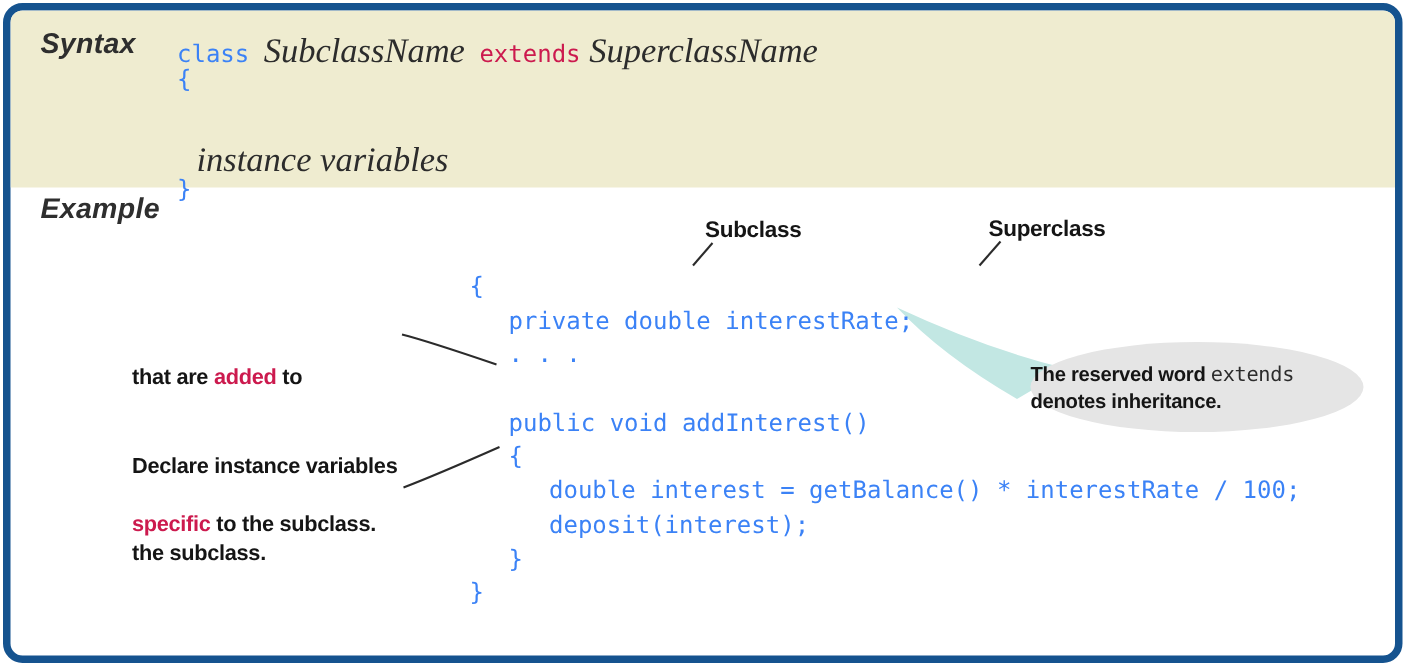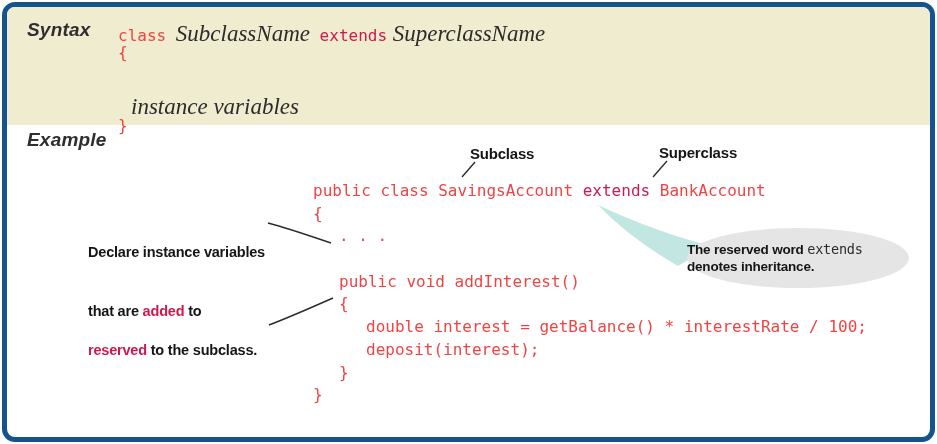--- a/index.html
+++ b/index.html
@@ -36,21 +36,21 @@
     letter-spacing: 0.2px;
     z-index: 4;
   }
   #syntax-label { left: 27px; top: 19px; }
   #example-label { left: 27px; top: 129px; }
 
   
   .code {
     font-family: "DejaVu Sans Mono", monospace;
     font-size: 16px;
-    color: #ef4444;
+    color: #3b82f6;
     white-space: pre;
   }
   .kw { color: #cc1a4e; }
 
   
   #syntax-code {
     position: absolute;
     left: 118px; top: 24px;
     z-index: 4;
   }
@@ -168,39 +168,40 @@
     <div class="sline serif-it sind">instance variables</div>
     <div class="sline code">}</div>
   </div>
 
   <div id="example-label" class="section-label">Example</div>
 
   <div id="ptr-subclass" class="ptr-label">Subclass</div>
   <div id="ptr-superclass" class="ptr-label">Superclass</div>
 
   <div id="example-code">
-    <div class="cline"><span class="code">public class SavingsAccount </span><span class="code kw">extends</span><span class="code"> BankAccount</span></div>
     <div class="cline code">{</div>
+    <div class="cline code ind1">private double interestRate;</div>
     <div class="cline code ind1">. . .</div>
     <div class="cline code"> </div>
     <div class="cline code ind1">public void addInterest()</div>
     <div class="cline code ind1">{</div>
     <div class="cline code ind2">double interest = getBalance() * interestRate / 100;</div>
     <div class="cline code ind2">deposit(interest);</div>
     <div class="cline code ind1">}</div>
     <div class="cline code">}</div>
   </div>
 
   <div id="note-instance" class="note hand">
+    <div><span>that are </span><span class="red">added</span><span> to</span></div>
     <div>Declare instance variables</div>
-    <div><span>that are </span><span class="red">added</span><span> to</span></div>
+    <div>the subclass.</div>
   </div>
 
   <div id="note-methods" class="note hand">
-    <div><span class="red">reserved</span><span> to the subclass.</span></div>
+    <div><span class="red">specific</span><span> to the subclass.</span></div>
   </div>
 
   <div class="bubble">
     <div class="bline"><span>The reserved word </span><span class="bcode">extends</span></div>
     <div class="bline">denotes inheritance.</div>
   </div>
 
 </div>
 
 </body></html>

